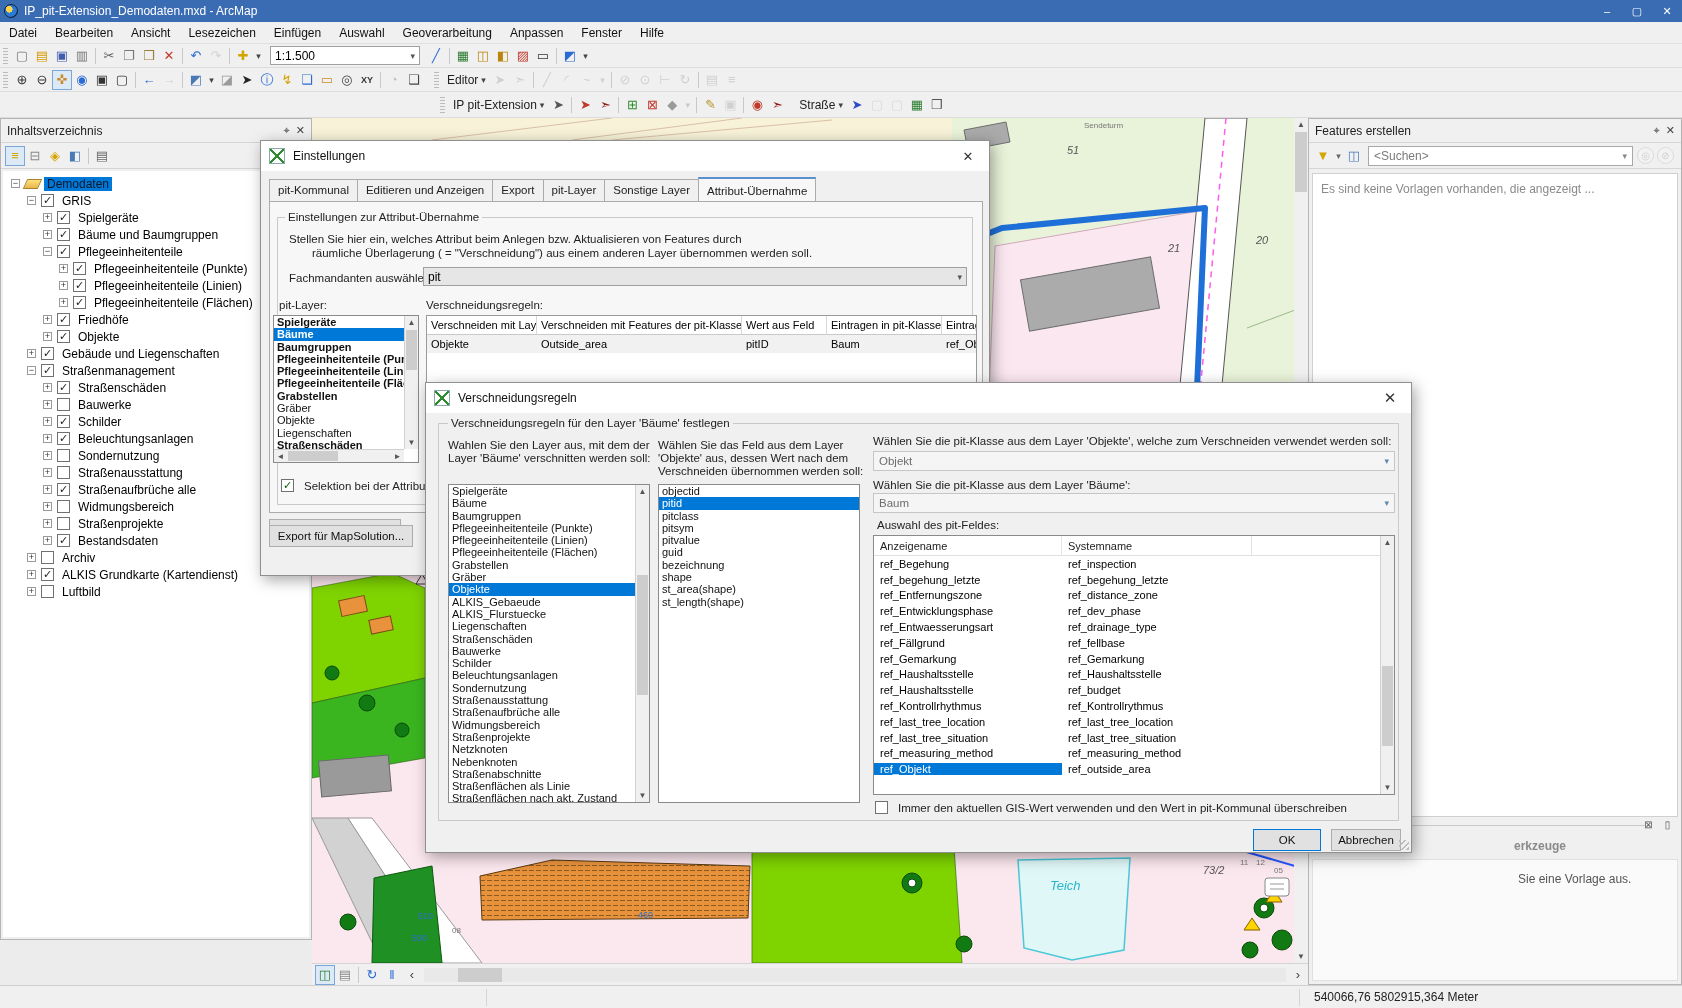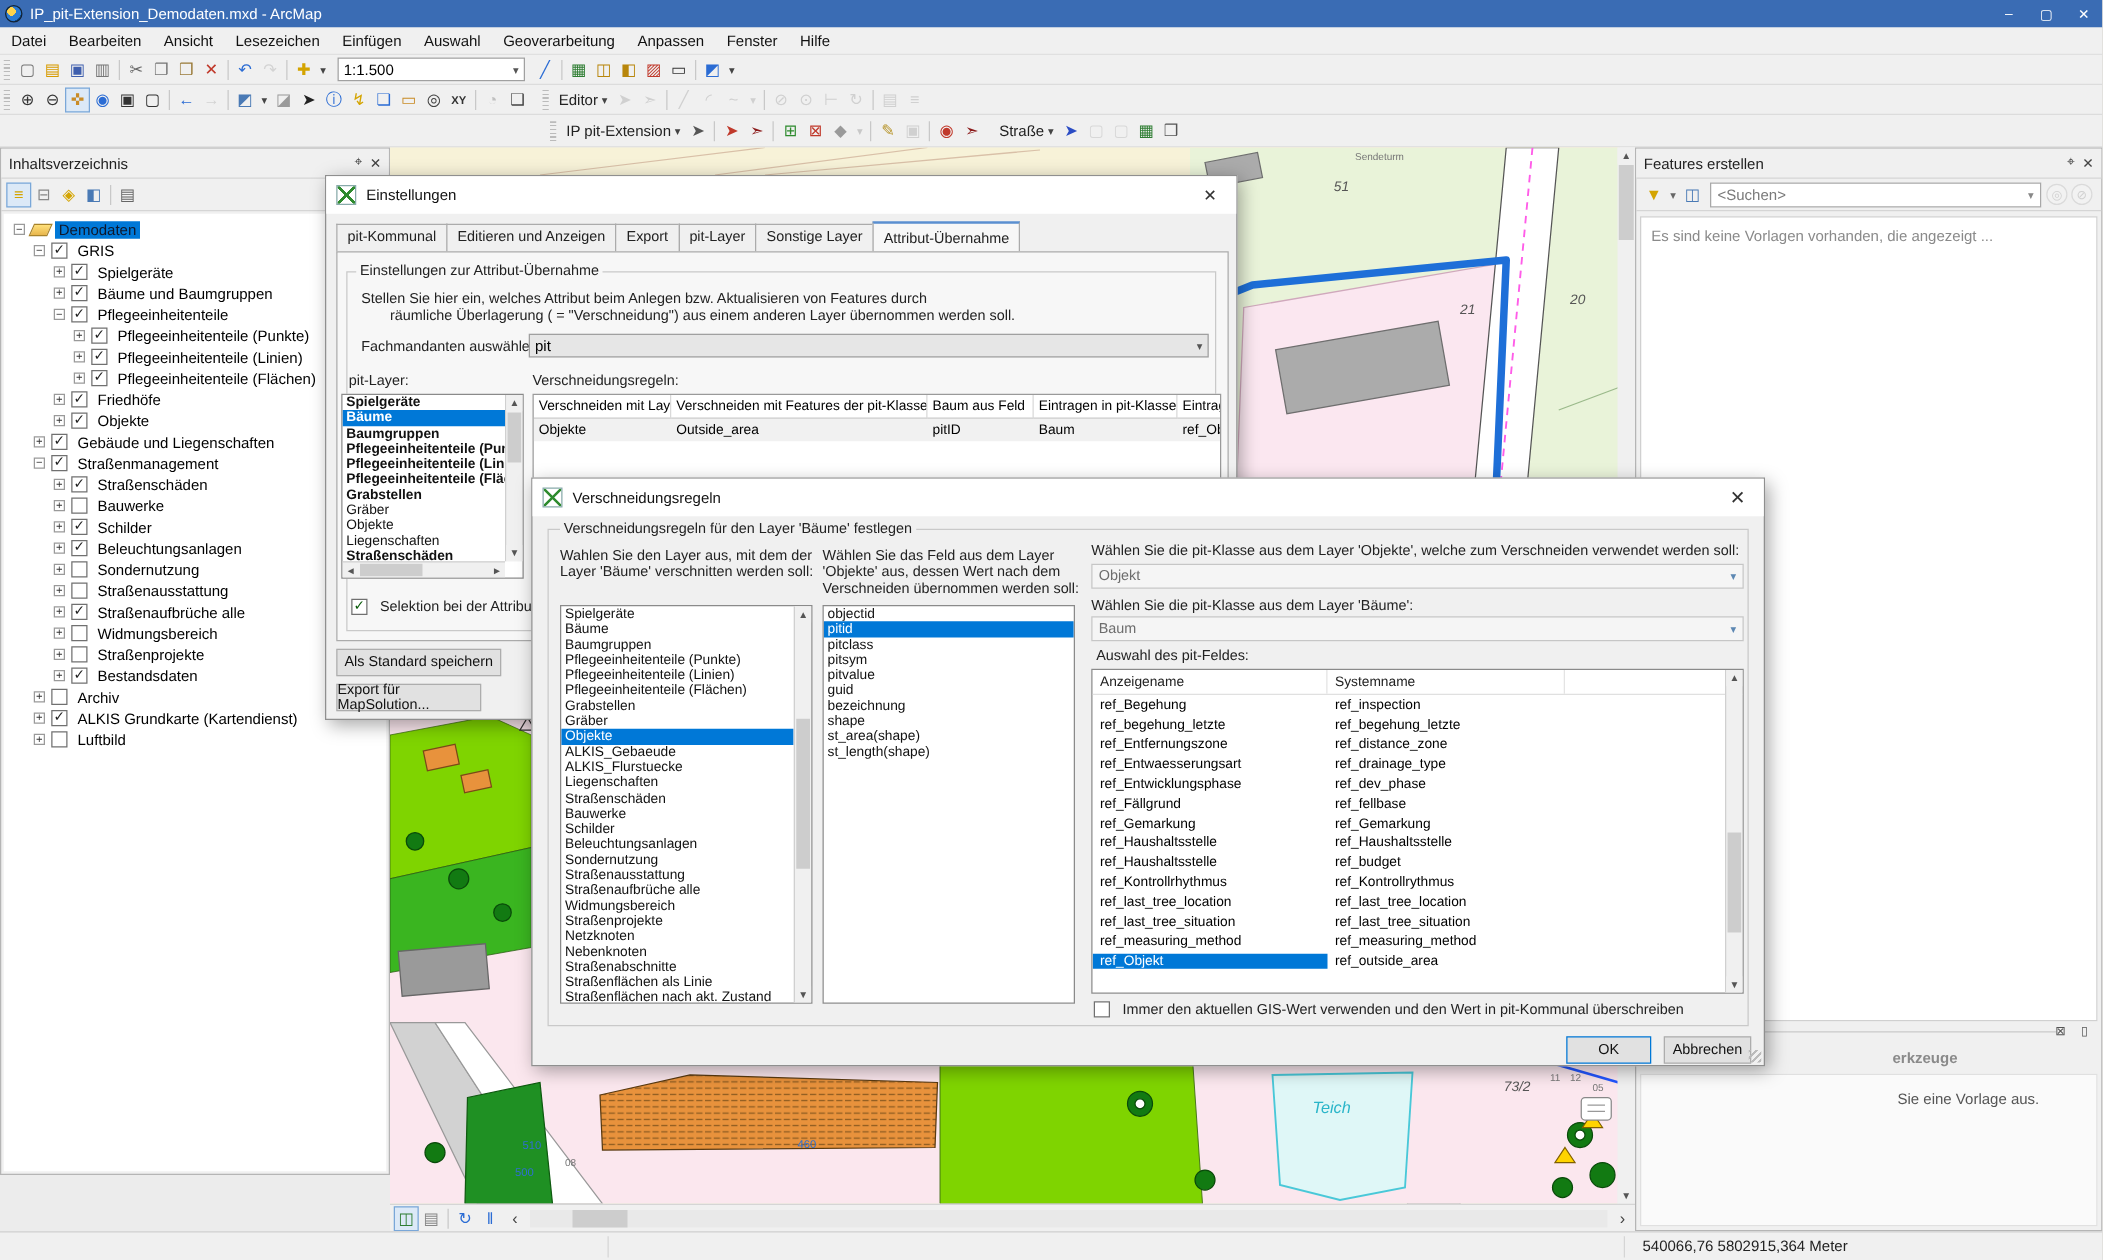--- a/index.html
+++ b/index.html
@@ -678,40 +678,40 @@
         <span class="a">◄</span>
         <span class="th" style="left:14px;width:50px;"></span>
         <span class="a rt">►</span>
       </div>
     </div>
 
     <div class="rtable" style="left:165px;top:174px;width:551px;height:150px;">
       <div class="rthead">
         <span style="width: 110px;">Verschneiden mit Layer</span>
           <span style="width: 205px;">Verschneiden mit Features der pit-Klasse</span>
-          <span style="width: 85px;">Baum aus Feld</span>
+          <span style="width: 85px;">Wert aus Feld</span>
           <span style="width: 115px;">Eintragen in pit-Klasse</span>
           <span style="width: 45px;">Eintrag</span>
       </div>
       <div class="rtrow">
         <span style="width: 110px;">Objekte</span>
           <span style="width: 205px;">Outside_area</span>
           <span style="width: 85px;">pitID</span>
           <span style="width: 115px;">Baum</span>
           <span style="width: 45px;">ref_Obj</span>
       </div>
     </div>
 
     <div class="checkrow" style="left:20px;top:338px;">
       <span class="cb" style="color:#0b5c0b;">✓</span>
       <span>Selektion bei der Attributüberna</span>
     </div>
 
     <div class="btn" style="left:8px;top:378px;width:132px;height:22px;">Als Standard speichern</div>
-    <div class="btn" style="left:8px;top:406px;width:116px;height:22px;">Export für MapSolution...</div>
+    <div class="btn" style="left:8px;top:384px;width:144px;height:22px;">Export für MapSolution...</div>
   </div>
 
   <div class="dialog" style="left:425px;top:382px;width:987px;height:471px;">
     <div class="dlgtitle">
       <span class="pit-ico"></span>
       <span>Verschneidungsregeln</span>
       <span class="dx" style="font-size:15px;">✕</span>
     </div>
 
     <div class="grp" style="left:12px;top:40px;width:961px;height:398px;background:#f0f0f0;"></div>
@@ -796,26 +796,26 @@
           </div>
           <div class="ftr">
             <span style="width:188px;">ref_begehung_letzte</span>
             <span style="width:190px;">ref_begehung_letzte</span>
           </div>
           <div class="ftr">
             <span style="width:188px;">ref_Entfernungszone</span>
             <span style="width:190px;">ref_distance_zone</span>
           </div>
           <div class="ftr">
+            <span style="width:188px;">ref_Entwicklungsphase</span>
+            <span style="width:190px;">ref_dev_phase</span>
+          </div>
+          <div class="ftr">
             <span style="width:188px;">ref_Entwaesserungsart</span>
             <span style="width:190px;">ref_drainage_type</span>
-          </div>
-          <div class="ftr">
-            <span style="width:188px;">ref_Entwicklungsphase</span>
-            <span style="width:190px;">ref_dev_phase</span>
           </div>
           <div class="ftr">
             <span style="width:188px;">ref_Fällgrund</span>
             <span style="width:190px;">ref_fellbase</span>
           </div>
           <div class="ftr">
             <span style="width:188px;">ref_Gemarkung</span>
             <span style="width:190px;">ref_Gemarkung</span>
           </div>
           <div class="ftr">

